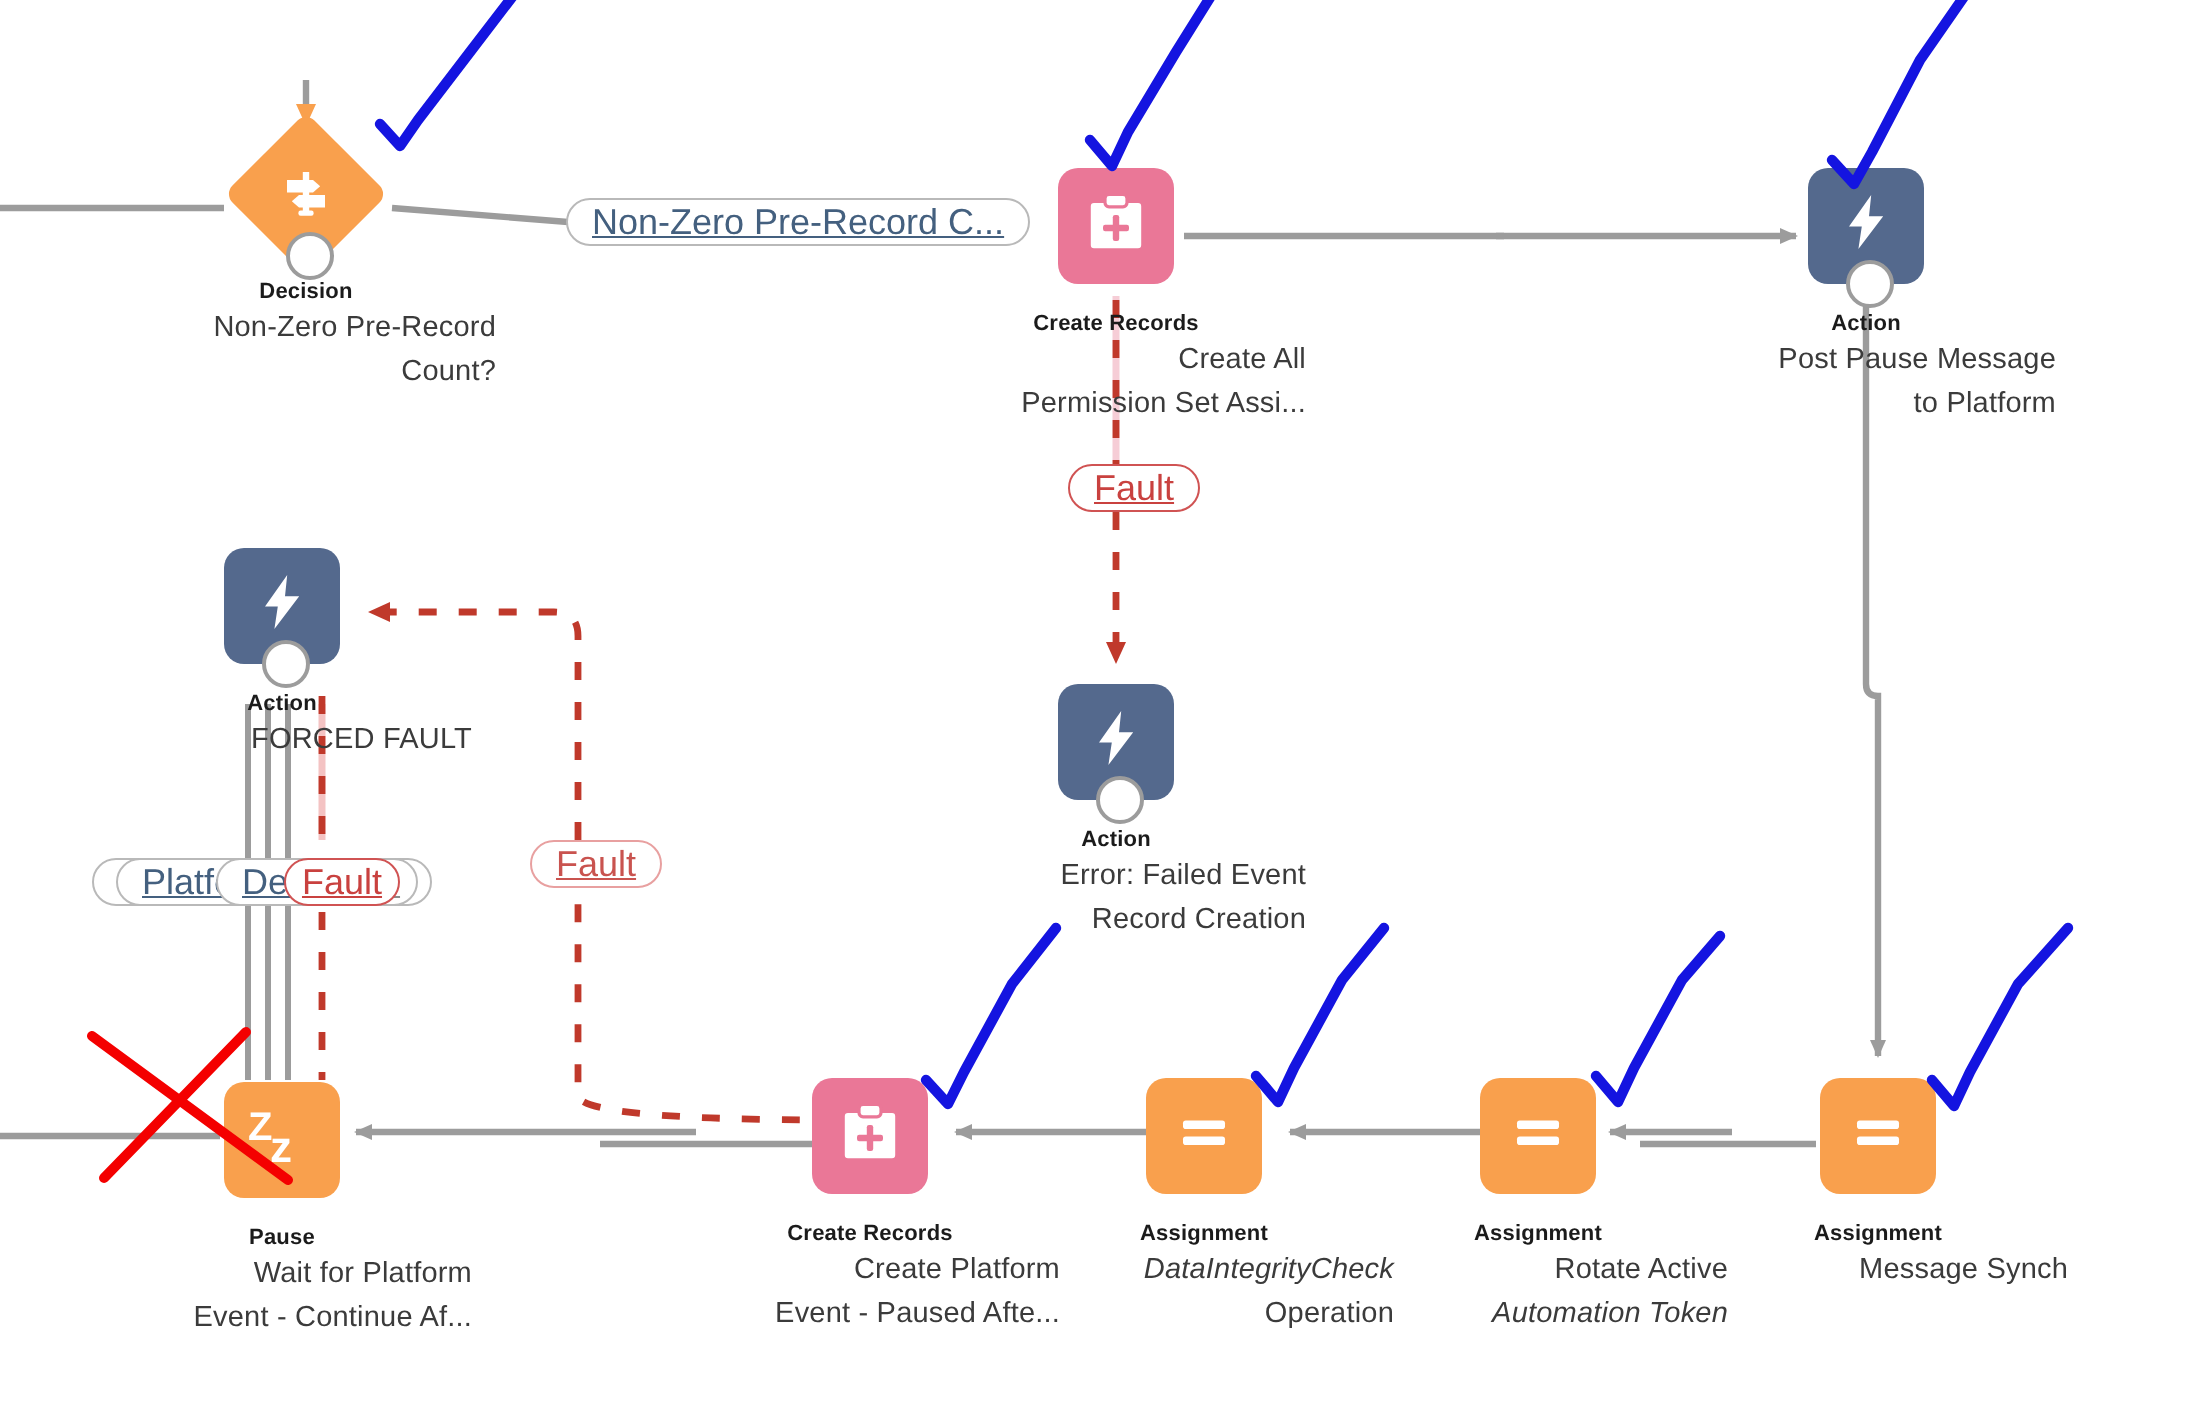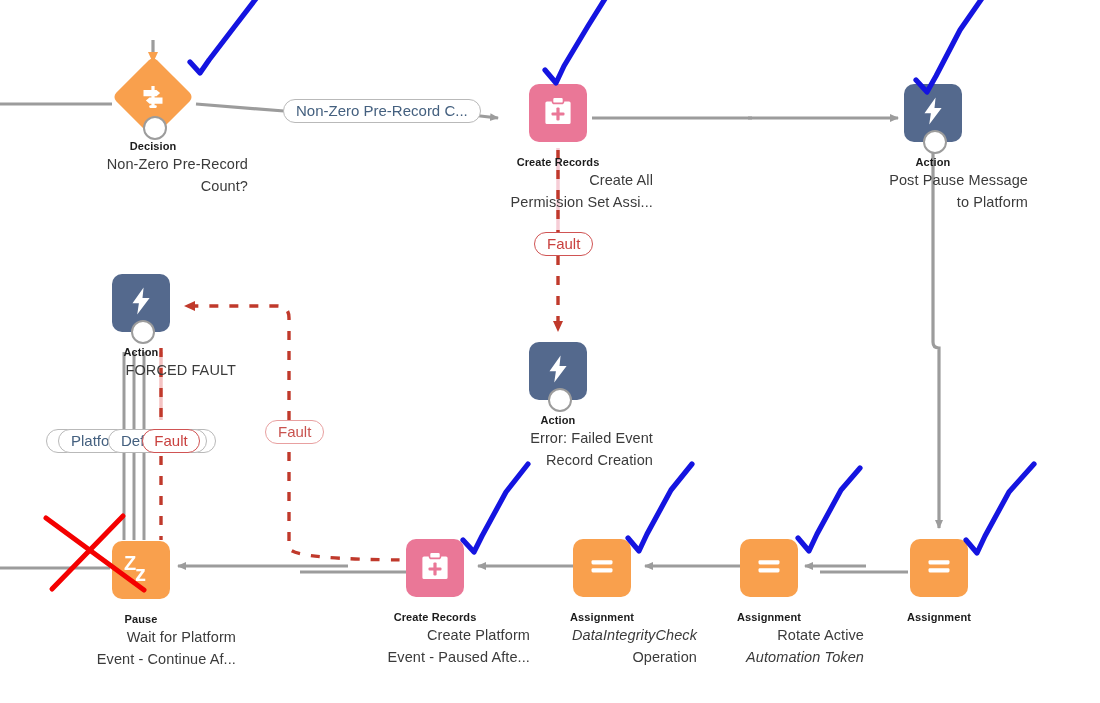--- a/index.html
+++ b/index.html
@@ -34,21 +34,21 @@
   
   .handle{position:absolute;left:50%;margin-left:-10px;bottom:-10px;width:20px;height:20px;
           border:2px solid #9c9c9c;border-radius:50%;background:#fff;z-index:5;}
 
   .label{margin-top:12px;font-size:11px;font-weight:bold;color:#1b1b1b;line-height:1.22;letter-spacing:.1px;}
   .sub{font-size:14.5px;color:#3b3b3b;line-height:1.45;letter-spacing:.1px;margin-top:1px;text-align:right;}
 
   
   .pill{position:absolute;z-index:4;height:24px;line-height:22px;padding:0 12px;
         border:1px solid #b9b9b9;border-radius:13px;background:#fff;
-        font-size:15px;color:#44607f;white-space:nowrap;box-sizing:border-box;}
+        font-size:18px;color:#44607f;white-space:nowrap;box-sizing:border-box;text-decoration:underline;}
   .pill.fault{border-color:#d05353;color:#c9413f;}
   .pill.fault-light{border-color:#e8a0a0;color:#c9534f;}
   .pill.ghost{color:#8b8b8b;}
 
   
   #pill-stack{position:absolute;left:46px;top:429px;height:26px;z-index:4;}
   #pill-stack .pill{top:0;}
 
   .nowrap{white-space:nowrap;font-style:italic;}
 </style>
@@ -280,20 +280,21 @@
       <div class="sq assign">
         <span>
           <svg width="32" height="32" viewBox="0 0 32 32" aria-hidden="true">
             <rect x="5.5" y="10.2" width="21" height="4.3" rx="1.4" fill="#fff"></rect>
             <rect x="5.5" y="18.2" width="21" height="4.3" rx="1.4" fill="#fff"></rect>
           </svg>
         </span>
       </div>
     </div>
     <div class="label">Assignment</div>
+    <div class="sub">Message Synch</div>
   </div>
 
   <div class="pill" style="left:283px;top:99px;">Non-Zero Pre-Record C...</div>
 
   <div class="pill fault" style="left:534px;top:232px;">Fault</div>
 
   <div class="pill fault-light" style="left:265px;top:420px;">Fault</div>
 
   <div id="pill-stack">
     <div class="pill ghost" style="left:0px;width:170px;"></div>

